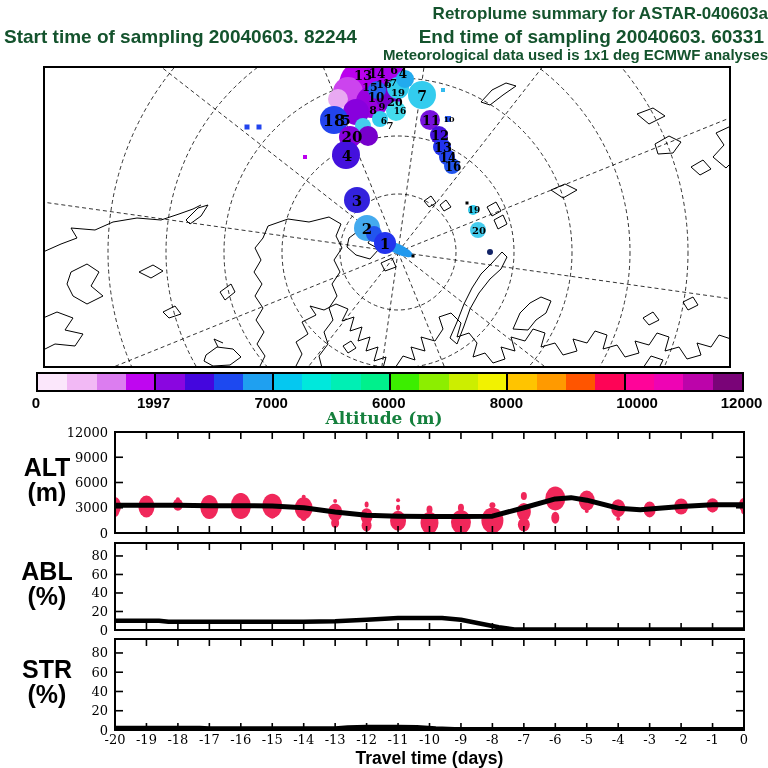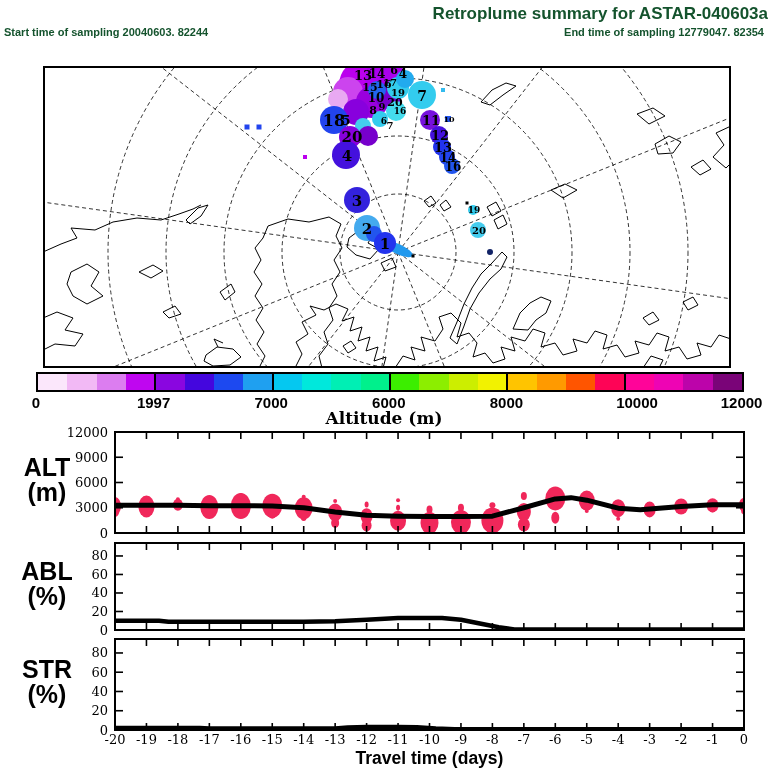--- a/index.html
+++ b/index.html
@@ -1,46 +1,47 @@
 <!DOCTYPE html>
 <html><head>
 <meta charset="utf-8">
 <style>
   html,body{margin:0;padding:0;background:#fff;}
   #page{position:relative;width:768px;height:768px;background:#fff;overflow:hidden;
         font-family:"Liberation Sans",sans-serif;}
   .hdr{font-weight:bold;color:#14532d;text-align:right;line-height:1.15;}
   #hline1{position:absolute;top:4px;left:0;width:768px;font-size:17px;}
   #hline2{position:absolute;top:26px;left:0;width:768px;display:flex;justify-content:space-between;
-          padding:0 4px;box-sizing:border-box;font-size:11px;}
+          padding:0 4px;box-sizing:border-box;font-size:19px;}
   #hline3{position:absolute;top:46px;left:0;width:768px;font-size:15px;}
   #map-svg{position:absolute;left:43px;top:66px;}
   #cbar{position:absolute;left:36px;top:372px;width:708px;height:20px;border:2px solid #000;
         box-sizing:border-box;display:flex;}
   .cbcell{flex:1 1 auto;height:100%;}
   .cbsep{position:absolute;top:0;width:2px;height:100%;background:#000;}
   .cbtick{position:absolute;top:394px;transform:translateX(-50%);font-weight:bold;font-size:15px;color:#000;}
   #cbtitle{position:absolute;top:408px;left:0;width:768px;text-align:center;
-           font-family:"DejaVu Serif","Liberation Serif",serif;font-weight:bold;font-size:17px;color:#000000;}
+           font-family:"DejaVu Serif","Liberation Serif",serif;font-weight:bold;font-size:17px;color:#15803d;}
   #charts-svg{position:absolute;left:0;top:420px;}
   text{fill:#000;}
   .serif{font-family:"DejaVu Serif","Liberation Serif",serif;font-size:13px;}
   .maplbl{font-family:"DejaVu Serif","Liberation Serif",serif;font-weight:bold;}
   .biglbl{font-family:"Liberation Sans",sans-serif;font-weight:bold;font-size:25px;}
   .axtitle{font-family:"Liberation Sans",sans-serif;font-weight:bold;font-size:17.5px;}
 </style>
 </head>
 <body>
 
 <div id="page">
   <div id="hline1" class="hdr">Retroplume summary for ASTAR-040603a</div>
   <div id="hline2" class="hdr">
     <span>Start time of sampling 20040603. 82244</span>
-    <span>End time of sampling 12779047. 82354</span>
+    <span>End time of sampling 20040603. 60331</span>
   </div>
+  <div id="hline3" class="hdr">Meteorological data used is 1x1 deg ECMWF analyses</div>
 
   <svg id="map-svg" width="688" height="302" viewBox="0 0 688 302">
       <defs>
         <clipPath id="mapclip">
           <rect x="1" y="1" width="686" height="300"></rect>
         </clipPath>
       </defs>
       <g clip-path="url(#mapclip)">
         <g stroke="#000" stroke-width="0.8" fill="none" stroke-dasharray="4 3">
           <circle cx="355" cy="186" r="58"></circle>

